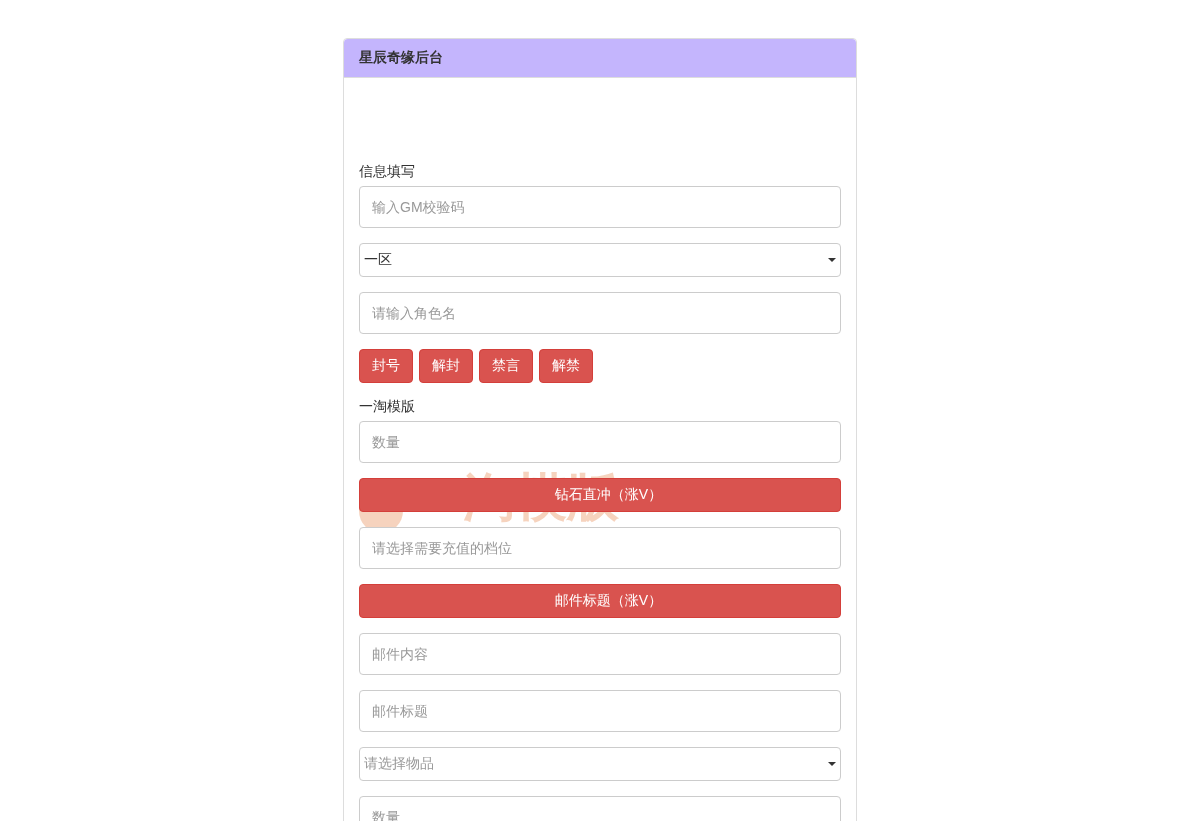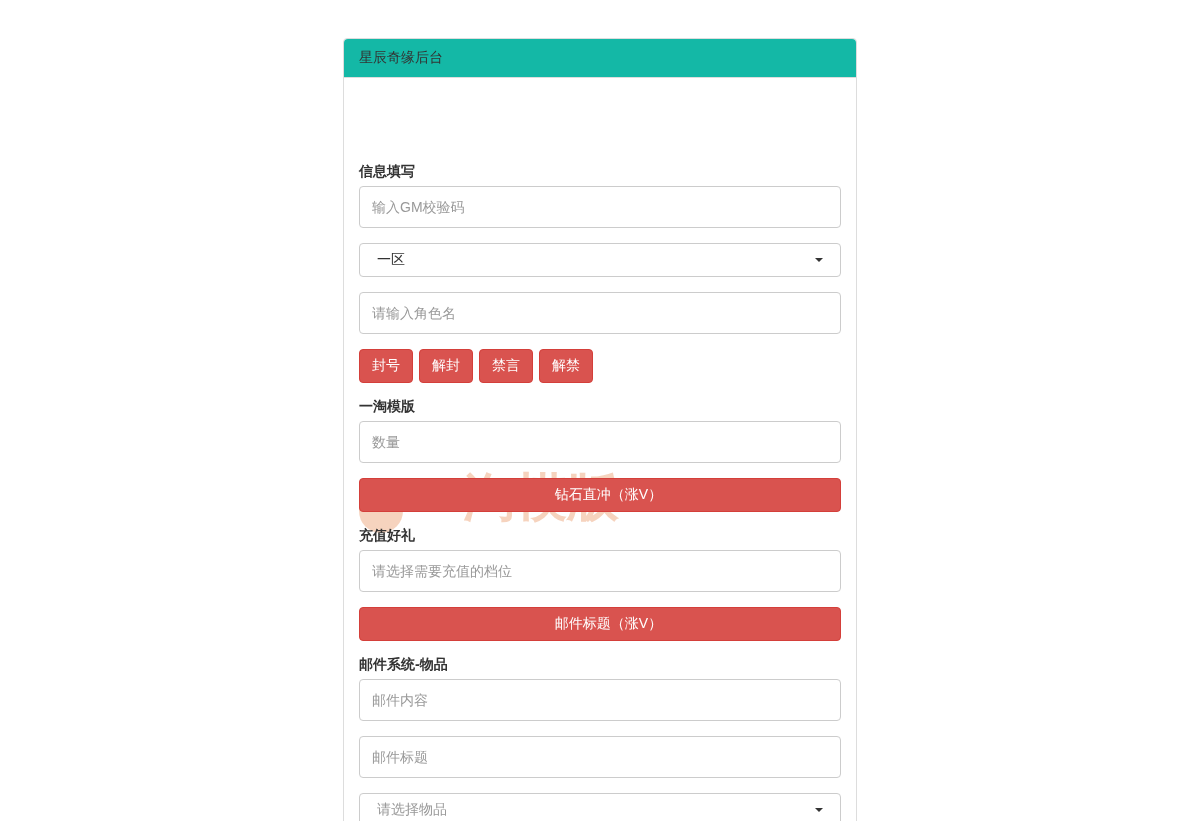--- a/index.html
+++ b/index.html
@@ -14,39 +14,39 @@
       background: #fff;
     }
     .panel {
       width: 514px;
       margin: 38px auto 0 auto;
       border: 1px solid #ddd;
       border-radius: 4px;
       background: #fff;
     }
     .panel-heading {
-      background: #14b8a6;
+      background: #c4b5fd;
       border-bottom: 1px solid #ddd;
       padding: 10px 15px;
       border-radius: 4px 4px 0 0;
-      font-weight: normal;
+      font-weight: bold;
       color: #333;
     }
     .panel-body {
       padding: 15px;
       position: relative;
     }
     .form-group {
       margin-bottom: 15px;
     }
     .section-label {
       display: block;
       margin-bottom: 5px;
       color: #333;
-      font-weight: bold;
+      font-weight: normal;
     }
     .form-control {
       display: block;
       width: 100%;
       height: 42px;
       padding: 6px 12px;
       font-size: 14px;
       line-height: 1.42857;
       color: #555;
       background: #fff;
@@ -59,21 +59,21 @@
     .dropdown {
       position: relative;
       width: 100%;
     }
     .dropdown-toggle {
       display: flex;
       align-items: center;
       justify-content: space-between;
       width: 100%;
       height: 34px;
-      padding: 6px 17px;
+      padding: 6px 4px;
       font-size: 14px;
       color: #333;
       background: #fff;
       border: 1px solid #ccc;
       border-radius: 4px;
       cursor: pointer;
       text-align: left;
     }
     .dropdown-toggle.placeholder-style {
       color: #999;
@@ -182,29 +182,27 @@
     </div>
 
     <label class="section-label">一淘模版</label>
     <div class="form-group">
       <input type="text" class="form-control" placeholder="数量" style="">
     </div>
     <div class="form-group">
       <button class="btn btn-danger btn-block">钻石直冲（涨V）</button>
     </div>
 
-    <label class="section-label">充值好礼</label>
     <div class="form-group">
       <input type="text" class="form-control" placeholder="请选择需要充值的档位" style="">
     </div>
     <div class="form-group">
       <button class="btn btn-danger btn-block">邮件标题（涨V）</button>
     </div>
 
-    <label class="section-label">邮件系统-物品</label>
     <div class="form-group">
       <input type="text" class="form-control" placeholder="邮件内容" style="">
     </div>
     <div class="form-group">
       <input type="text" class="form-control" placeholder="邮件标题" style="">
     </div>
     <div class="form-group">
       <div class="dropdown">
         <button class="dropdown-toggle placeholder-style">
           <span>请选择物品</span>

